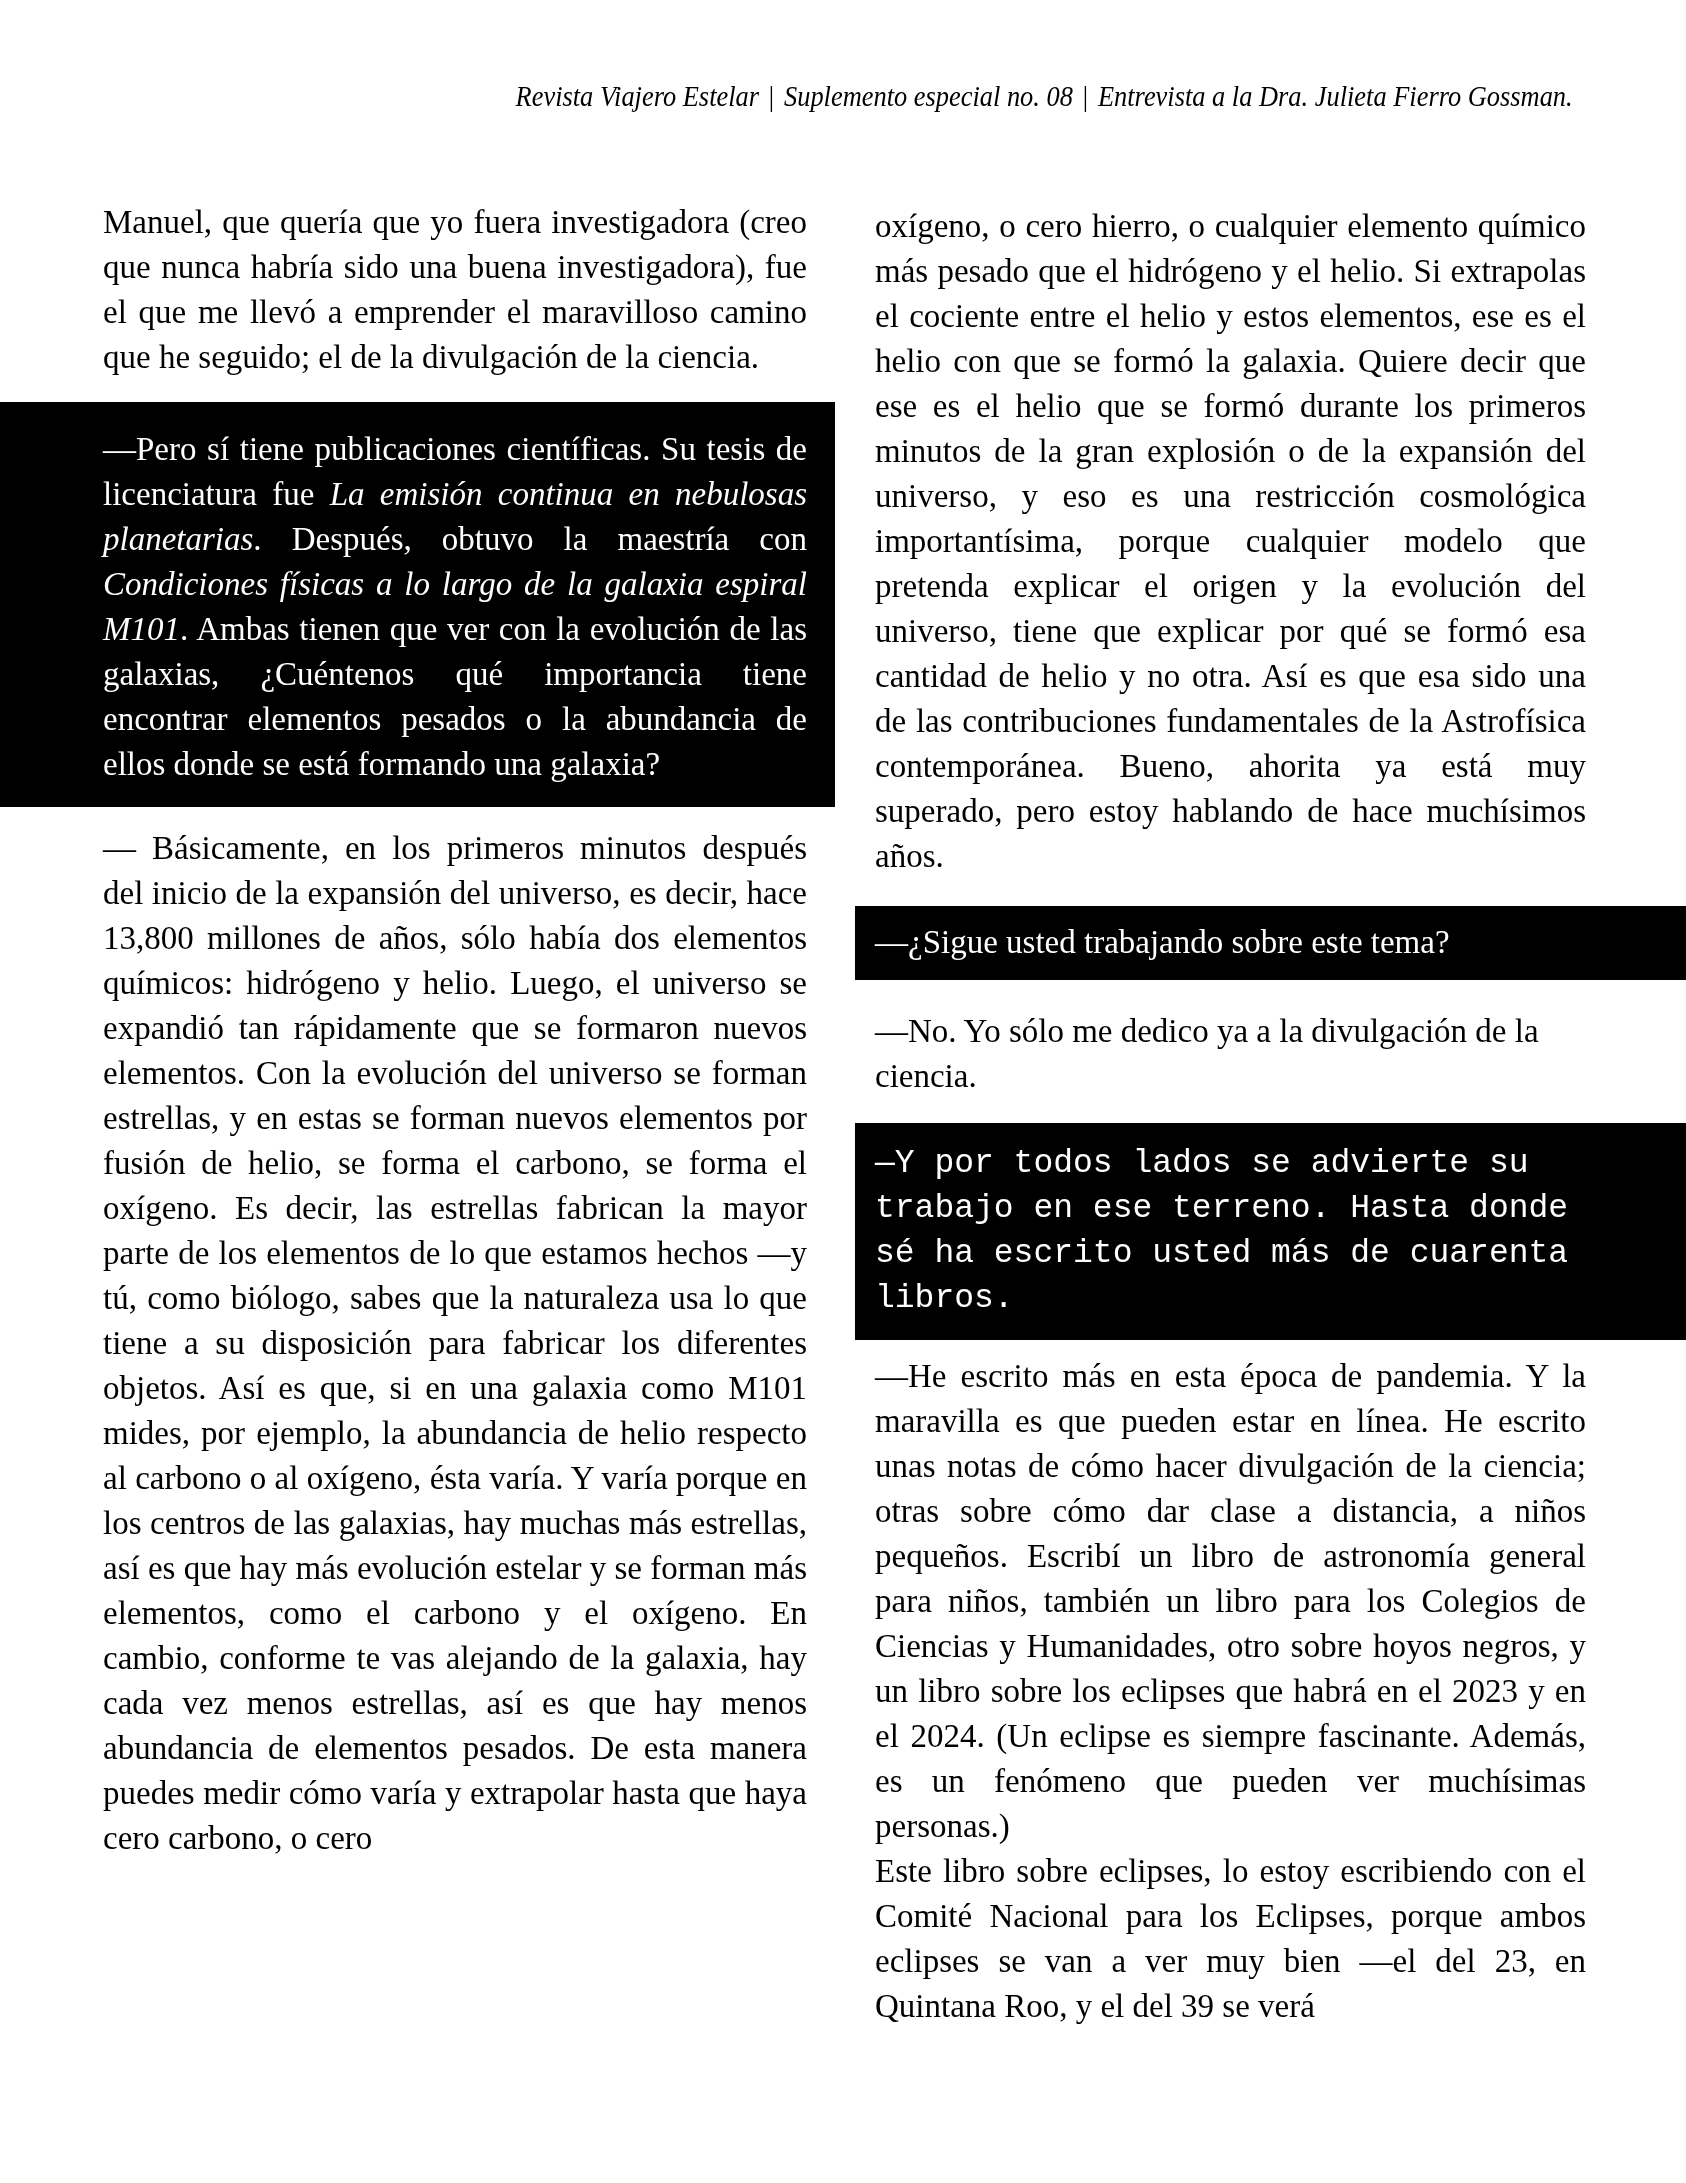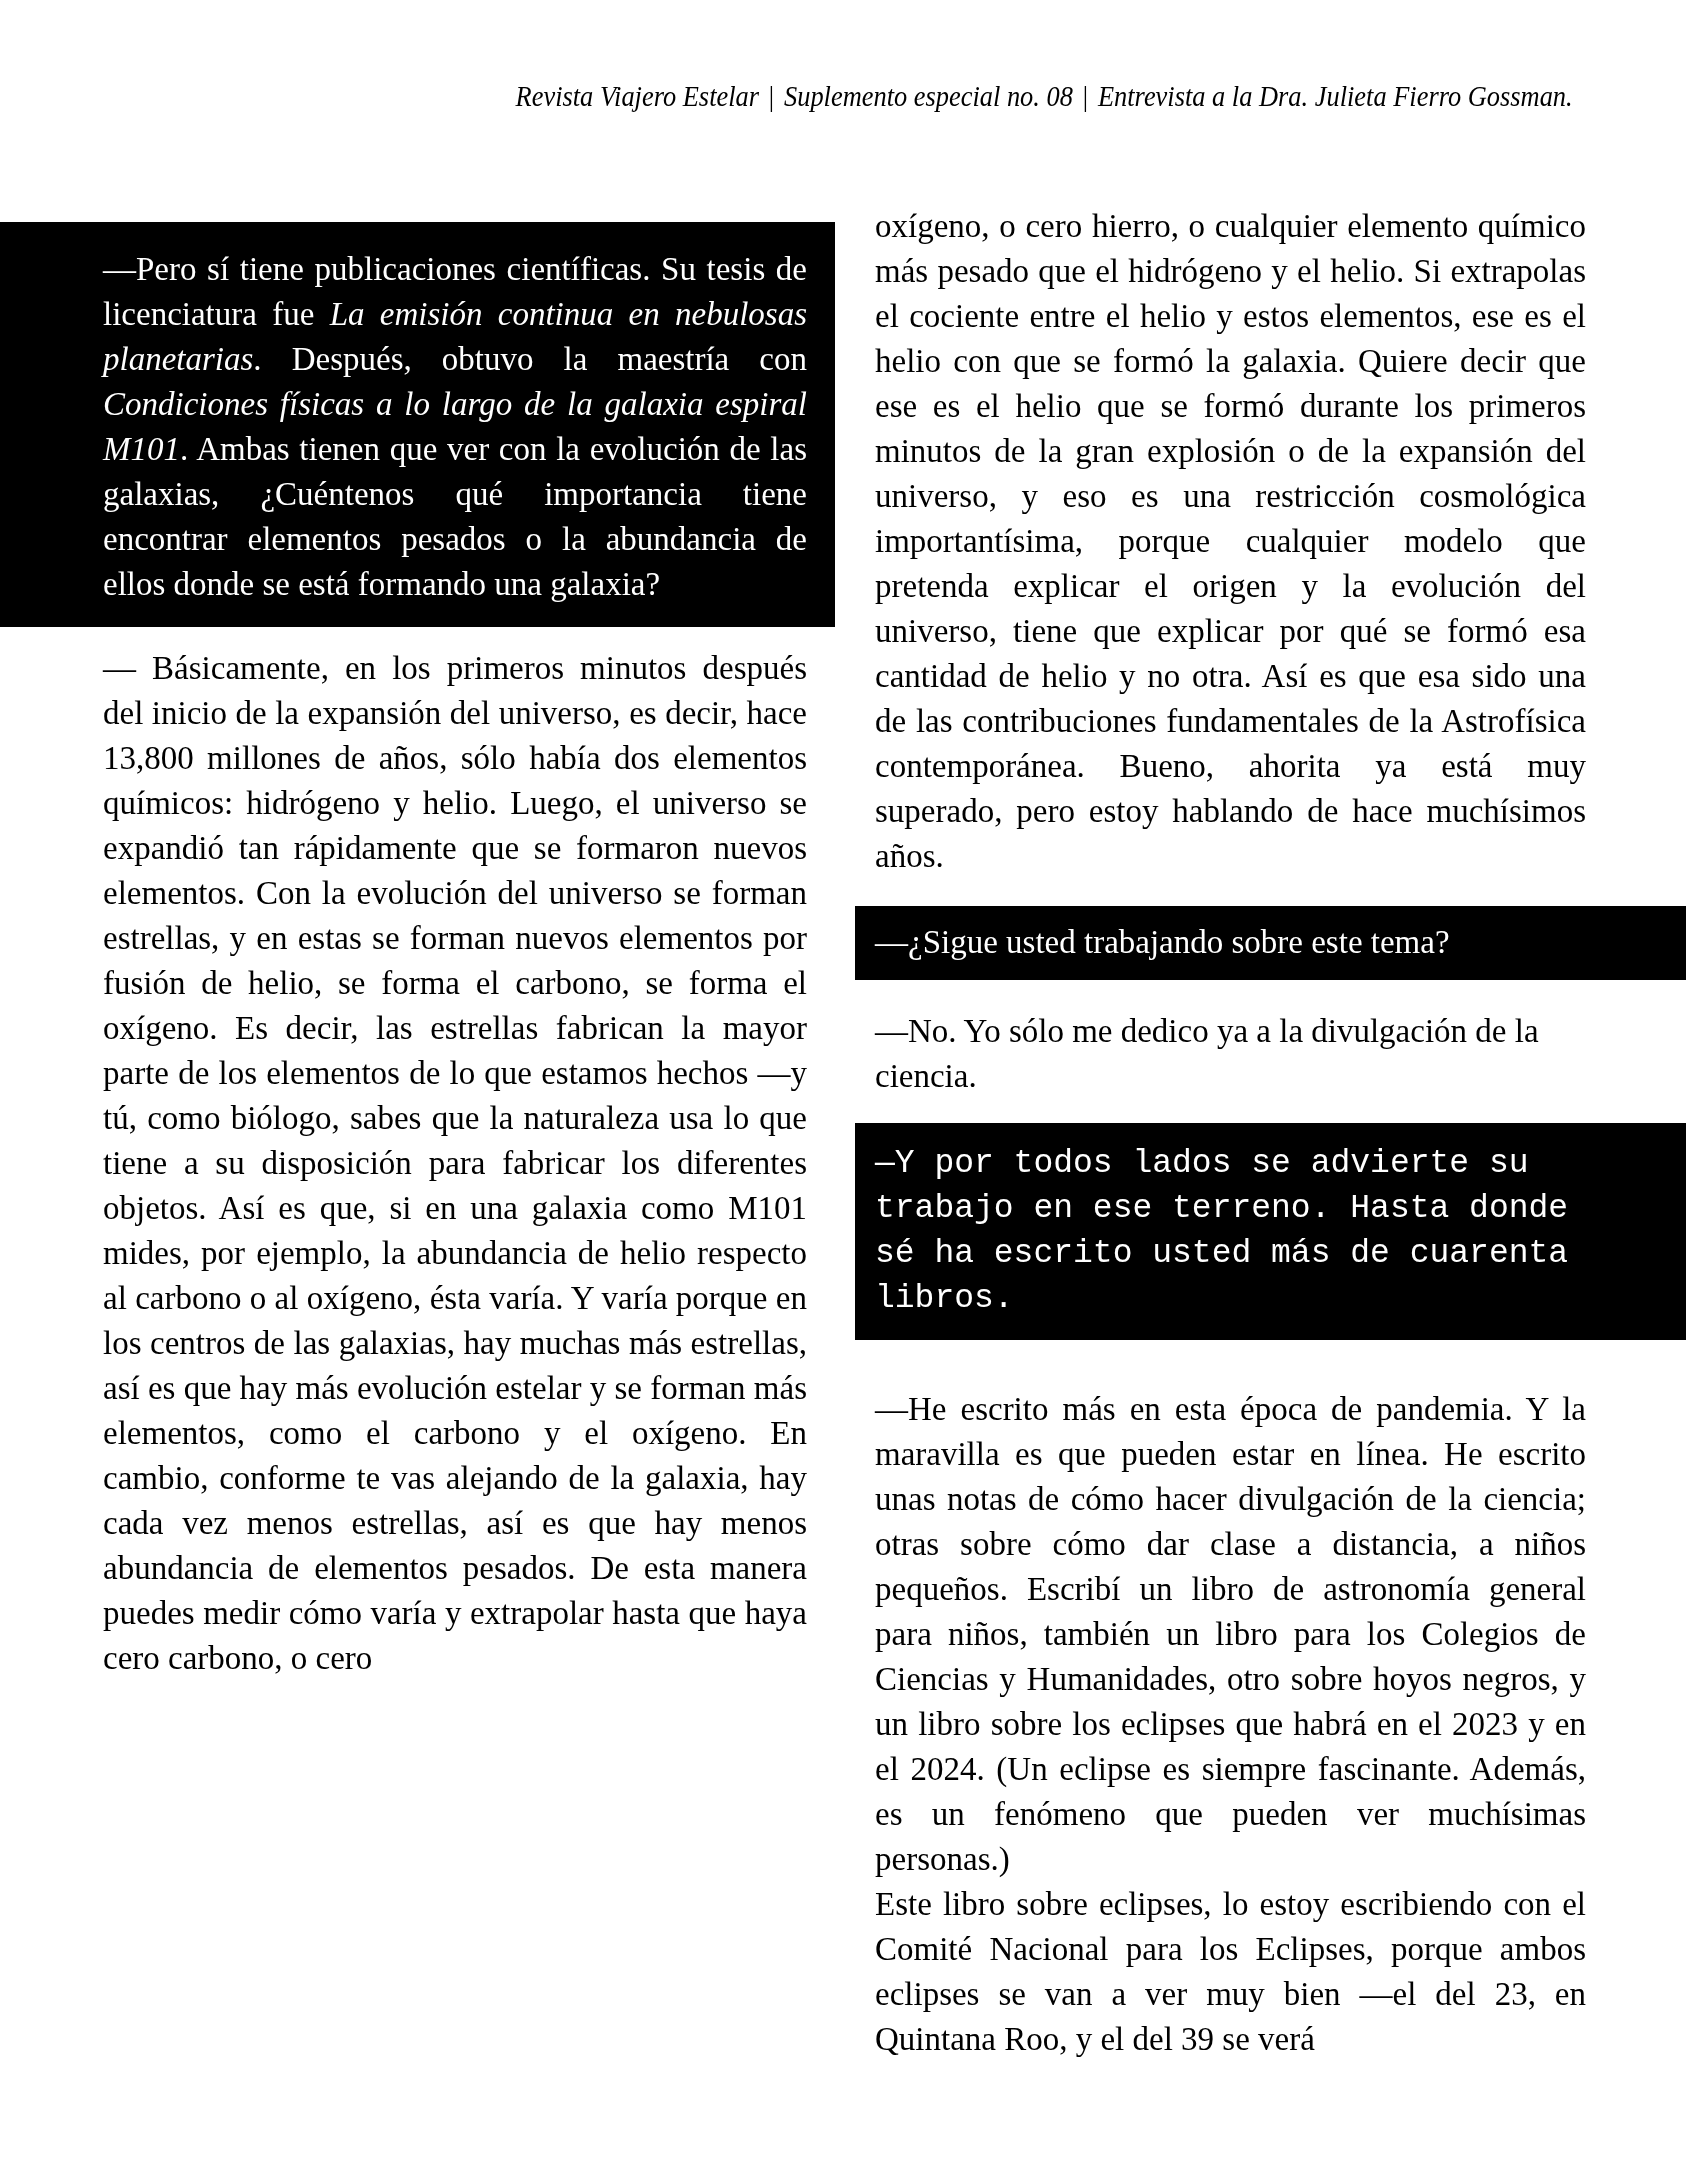--- a/index.html
+++ b/index.html
@@ -46,35 +46,38 @@
       padding: 25px 28px 20px 103px;
     }
     .col-left .answer { margin-top: 19px; }
 
     .col-right .qbox {
       padding: 16px 101px 0 20px;
     }
     .qbox.q2 { margin-top: 26.5px; padding-top: 14.6px; padding-bottom: 14.6px; }
     .qbox.q3 { margin-top: 24px; padding-top: 18px; padding-bottom: 19px; font-family: Liberation Mono, monospace; }
     .col-right .answer2 { margin-top: 29px; }
-    .col-right .answer3 { margin-top: 47px; }
+    .col-right .answer3 { margin-top: 14px; }
 
     .col-right .answer2 p,
     .col-right .qbox.q3 p,
     .col-right .qbox.q2 p { text-align: left; }
     em { font-style: italic; }
   </style>
 </head>
 <body>
 
 <div class="header">
   <span>Revista Viajero Estelar</span><span class="sep">|</span><span>Suplemento especial no. 08</span><span class="sep">|</span><span>Entrevista a la Dra. Julieta Fierro Gossman.</span>
 </div>
 
 <div class="col col-left">
+  <div class="para">
+    <p>Manuel, que quería que yo fuera investigadora (creo que nunca habría sido una buena investigadora), fue el que me llevó a emprender el maravilloso camino que he seguido; el de la divulgación de la ciencia.</p>
+  </div>
 
   <div class="qbox">
     <p><span>—Pero sí tiene publicaciones científicas. Su tesis de licenciatura fue </span><em>La emisión continua en nebulosas planetarias</em><span>. Después, obtuvo la maestría con </span><em>Condiciones físicas a lo largo de la galaxia espiral M101</em><span>. Ambas tienen que ver con la evolución de las galaxias, ¿Cuéntenos qué importancia tiene encontrar elementos pesados o la abundancia de ellos donde se está formando una galaxia?</span></p>
   </div>
 
   <div class="para answer">
     <p>— Básicamente, en los primeros minutos después del inicio de la expansión del universo, es decir, hace 13,800 millones de años, sólo había dos elementos químicos: hidrógeno y helio. Luego, el universo se expandió tan rápidamente que se formaron nuevos elementos. Con la evolución del universo se forman estrellas, y en estas se forman nuevos elementos por fusión de helio, se forma el carbono, se forma el oxígeno. Es decir, las estrellas fabrican la mayor parte de los elementos de lo que estamos hechos —y tú, como biólogo, sabes que la naturaleza usa lo que tiene a su disposición para fabricar los diferentes objetos. Así es que, si en una galaxia como M101 mides, por ejemplo, la abundancia de helio respecto al carbono o al oxígeno, ésta varía. Y varía porque en los centros de las galaxias, hay muchas más estrellas, así es que hay más evolución estelar y se forman más elementos, como el carbono y el oxígeno. En cambio, conforme te vas alejando de la galaxia, hay cada vez menos estrellas, así es que hay menos abundancia de elementos pesados. De esta manera puedes medir cómo varía y extrapolar hasta que haya cero carbono, o cero</p>
   </div>
 </div>
 

